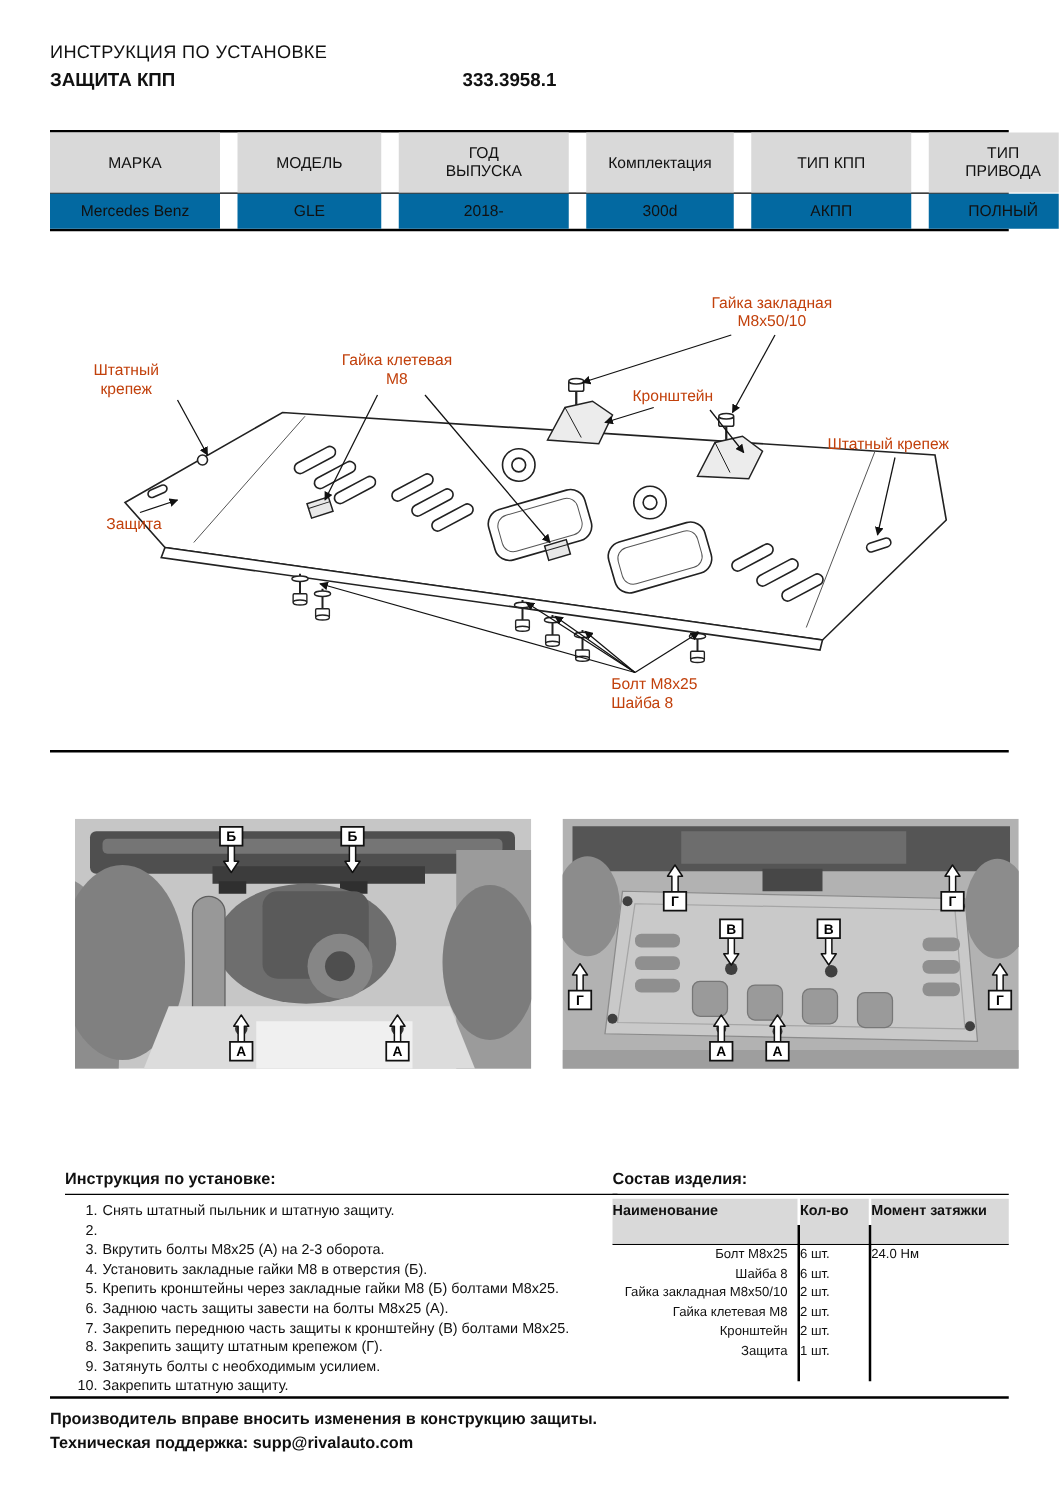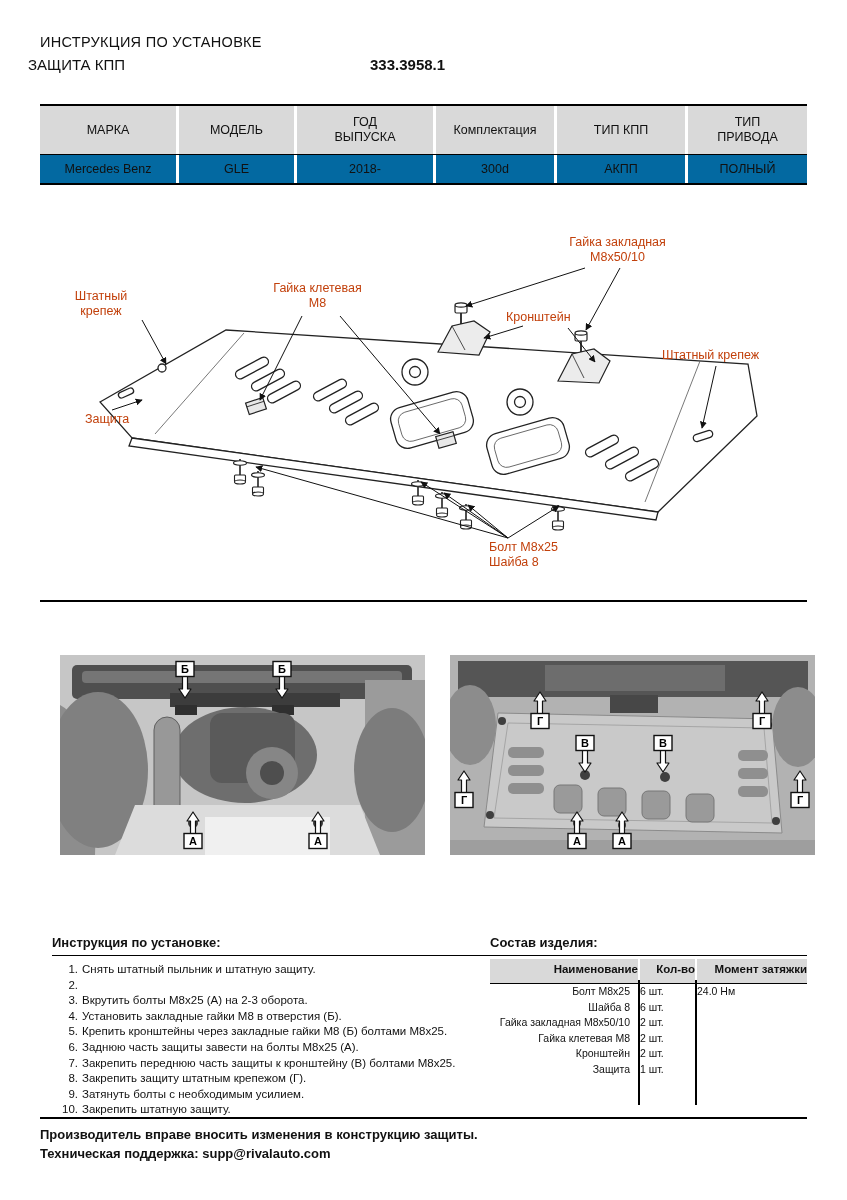--- a/index.html
+++ b/index.html
@@ -1,25 +1,25 @@
 <!DOCTYPE html>
 <html><head>
 <meta charset="utf-8">
 <style>
   html,body{margin:0;padding:0}
   body{width:847px;height:1200px;position:relative;background:#fff;overflow:hidden;
        font-family:"Liberation Sans",sans-serif;color:#111;}
   .abs{position:absolute}
   
   .hdr-title{left:40px;top:34px;font-size:14.5px;letter-spacing:.3px}
-  .hdr-product{left:28px;top:56px;font-size:15px;font-weight:normal}
+  .hdr-product{left:40px;top:56px;font-size:15px;font-weight:bold}
   .hdr-part{left:370px;top:56px;font-size:15px;font-weight:bold}
   
   .spec-table{left:40px;top:104px;width:767px;border-top:2px solid #000;border-bottom:2px solid #000}
-  .spec-head,.spec-row{display:grid;grid-template-columns:136px 115px 136px 118px 128px 119px;column-gap:3px}
+  .spec-head,.spec-row{display:grid;grid-template-columns:136px 115px 136px 118px 128px 119px;column-gap:14px}
   .spec-head{border-bottom:1.6px solid #000}
   .spec-head .cell{background:#d9d9d9;height:48px;display:flex;align-items:center;justify-content:center;
        font-size:12.5px;text-align:center;white-space:pre-line;line-height:15px}
   .spec-row .cell{background:#0369a1;height:28px;display:flex;align-items:center;justify-content:center;font-size:12.5px}
   
   #diagram{left:0;top:220px;width:847px;height:385px}
   .dlabel{position:absolute;font-size:12.5px;line-height:15px;white-space:pre-line;color:#c2410c}
   .dcenter{text-align:center}
   
   .rule{background:#000;height:2px;width:767px;left:40px}
@@ -30,21 +30,21 @@
   .marr{fill:#fff;stroke:#111;stroke-width:1.2;stroke-linejoin:round}
   svg text{font-family:"Liberation Sans",sans-serif}
   
   .sec-title{font-weight:bold;font-size:13px;padding-bottom:5px;border-bottom:1.6px solid #000}
   #instructions{left:52px;top:935px;width:442px}
   .steps{margin-top:6px}
   .step{display:flex;font-size:11.5px;line-height:15.6px}
   .step-num{width:26px;text-align:right;margin-right:4px;flex:none}
   #composition{left:490px;top:935px;width:317px}
   .comp-head{display:grid;grid-template-columns:148px 55px 1fr;column-gap:2px;margin-top:3px;border-bottom:1.6px solid #000}
-  .comp-head .cell{background:#d9d9d9;font-weight:bold;font-size:11.5px;height:24px;line-height:20px;text-align:right}
+  .comp-head .cell{background:#d9d9d9;font-weight:bold;font-size:11.5px;height:36px;line-height:20px;text-align:left}
   .comp-row{display:grid;grid-template-columns:148px 55px 1fr;column-gap:2px;height:15.5px;font-size:10.5px;line-height:15.5px}
   .c-name{text-align:right;padding-right:8px}
   .c-qty,.c-tq{text-align:left}
   .vline{position:absolute;width:1.5px;background:#000;top:45px;height:125px}
   
   .foot1{left:40px;top:1127px;font-size:13px;font-weight:bold}
   .foot2{left:40px;top:1146px;font-size:13px;font-weight:bold}
 </style>
 </head>
 <body>

